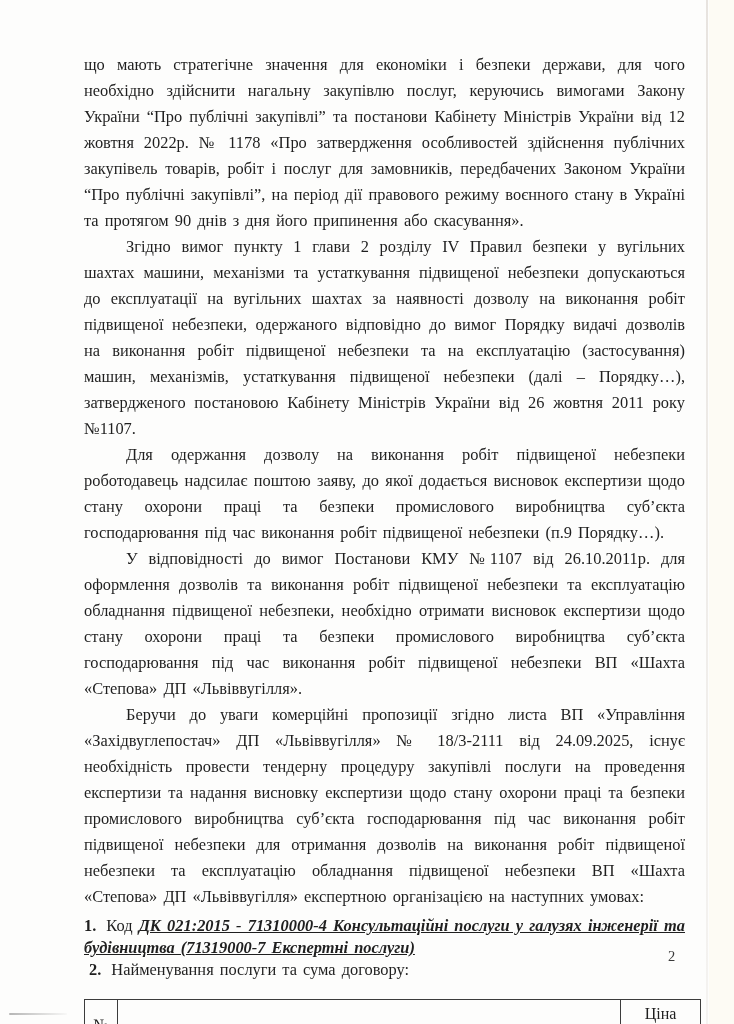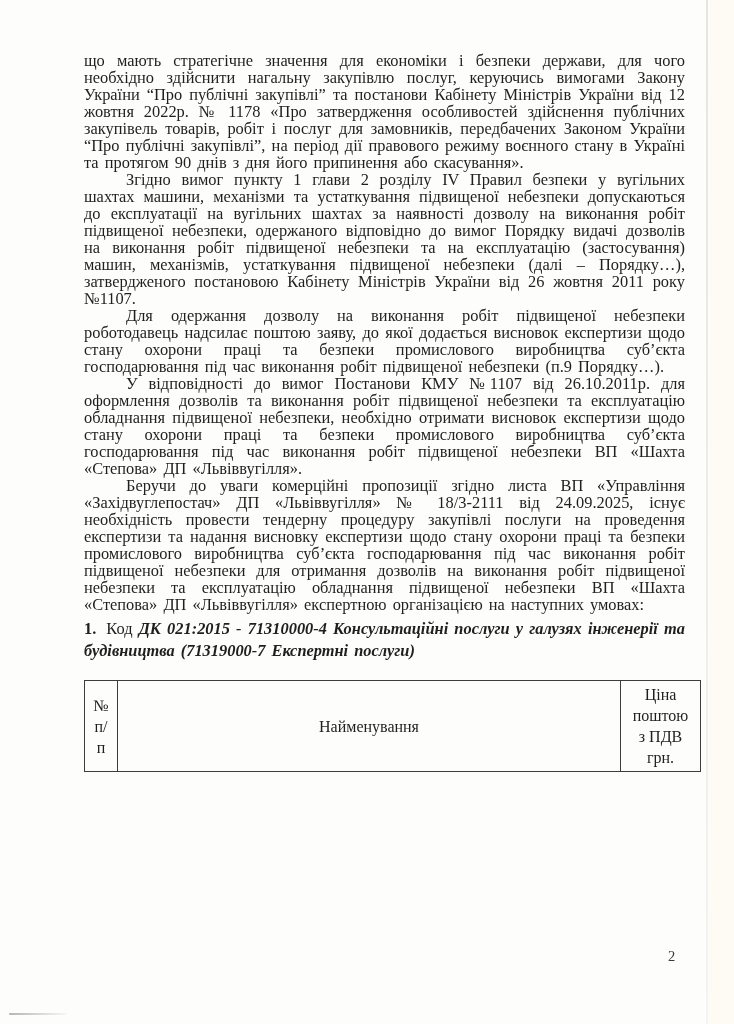--- a/index.html
+++ b/index.html
@@ -44,21 +44,21 @@
   }
   .content {
     position: absolute;
     left: 84px;
     top: 52px;
     width: 601px;
   }
   .para {
     margin: 0;
     font-size: 16.4px;
-    line-height: 17px;
+    line-height: 26px;
     text-align: justify;
     text-indent: 42px;
     word-spacing: 0.12em;
   }
   .para.no-indent {
     text-indent: 0;
   }
   .list {
     margin-top: 5px;
   }
@@ -71,20 +71,21 @@
   .list-item .num {
     font-weight: bold;
     margin-right: 10px;
   }
   .list-item.second {
     padding-left: 5px;
   }
   .list-item .emph {
     font-weight: bold;
     font-style: italic;
+    text-decoration: underline;
   }
   table.services {
     margin-top: 18px;
     width: 601px;
     border-collapse: collapse;
     table-layout: fixed;
   }
   table.services th {
     border: 1px solid #3c3c3c;
     font-weight: normal;
@@ -121,20 +122,23 @@
     <p class="para no-indent">що мають стратегічне значення для економіки і безпеки держави, для чого необхідно здійснити нагальну закупівлю послуг, керуючись вимогами Закону України “Про публічні закупівлі” та постанови Кабінету Міністрів України від 12 жовтня 2022р. № 1178 «Про затвердження особливостей здійснення публічних закупівель товарів, робіт і послуг для замовників, передбачених Законом України “Про публічні закупівлі”, на період дії правового режиму воєнного стану в Україні та протягом 90 днів з дня його припинення або скасування».</p>
     <p class="para">Згідно вимог пункту 1 глави 2 розділу IV Правил безпеки у вугільних шахтах машини, механізми та устаткування підвищеної небезпеки допускаються до експлуатації на вугільних шахтах за наявності дозволу на виконання робіт підвищеної небезпеки, одержаного відповідно до вимог Порядку видачі дозволів на виконання робіт підвищеної небезпеки та на експлуатацію (застосування) машин, механізмів, устаткування підвищеної небезпеки (далі – Порядку…), затвердженого постановою Кабінету Міністрів України від 26 жовтня 2011 року №1107.</p>
     <p class="para">Для одержання дозволу на виконання робіт підвищеної небезпеки роботодавець надсилає поштою заяву, до якої додається висновок експертизи щодо стану охорони праці та безпеки промислового виробництва суб’єкта господарювання під час виконання робіт підвищеної небезпеки (п.9 Порядку…).</p>
     <p class="para">У відповідності до вимог Постанови КМУ №1107 від 26.10.2011р. для оформлення дозволів та виконання робіт підвищеної небезпеки та експлуатацію обладнання підвищеної небезпеки, необхідно отримати висновок експертизи щодо стану охорони праці та безпеки промислового виробництва суб’єкта господарювання під час виконання робіт підвищеної небезпеки ВП «Шахта «Степова» ДП «Львіввугілля».</p>
     <p class="para">Беручи до уваги комерційні пропозиції згідно листа ВП «Управління «Західвуглепостач» ДП «Львіввугілля» № 18/3-2111 від 24.09.2025, існує необхідність провести тендерну процедуру закупівлі послуги на проведення експертизи та надання висновку експертизи щодо стану охорони праці та безпеки промислового виробництва суб’єкта господарювання під час виконання робіт підвищеної небезпеки для отримання дозволів на виконання робіт підвищеної небезпеки та експлуатацію обладнання підвищеної небезпеки ВП «Шахта «Степова» ДП «Львіввугілля» експертною організацією на наступних умовах:</p>
 
     <div class="list">
       <div class="list-item first">
         <span class="num">1.</span><span>Код </span><span class="emph">ДК 021:2015 - 71310000-4 Консультаційні послуги у галузях інженерії та будівництва (71319000-7 Експертні послуги)</span>
       </div>
+      <div class="list-item second">
+        <span class="num">2.</span><span>Найменування послуги та сума договору:</span>
+      </div>
     </div>
 
     <table class="services">
       <tbody>
         <tr>
           <th class="col-num">№
 п/
 п</th>
           <th class="col-name">Найменування</th>
           <th class="col-price">Ціна

